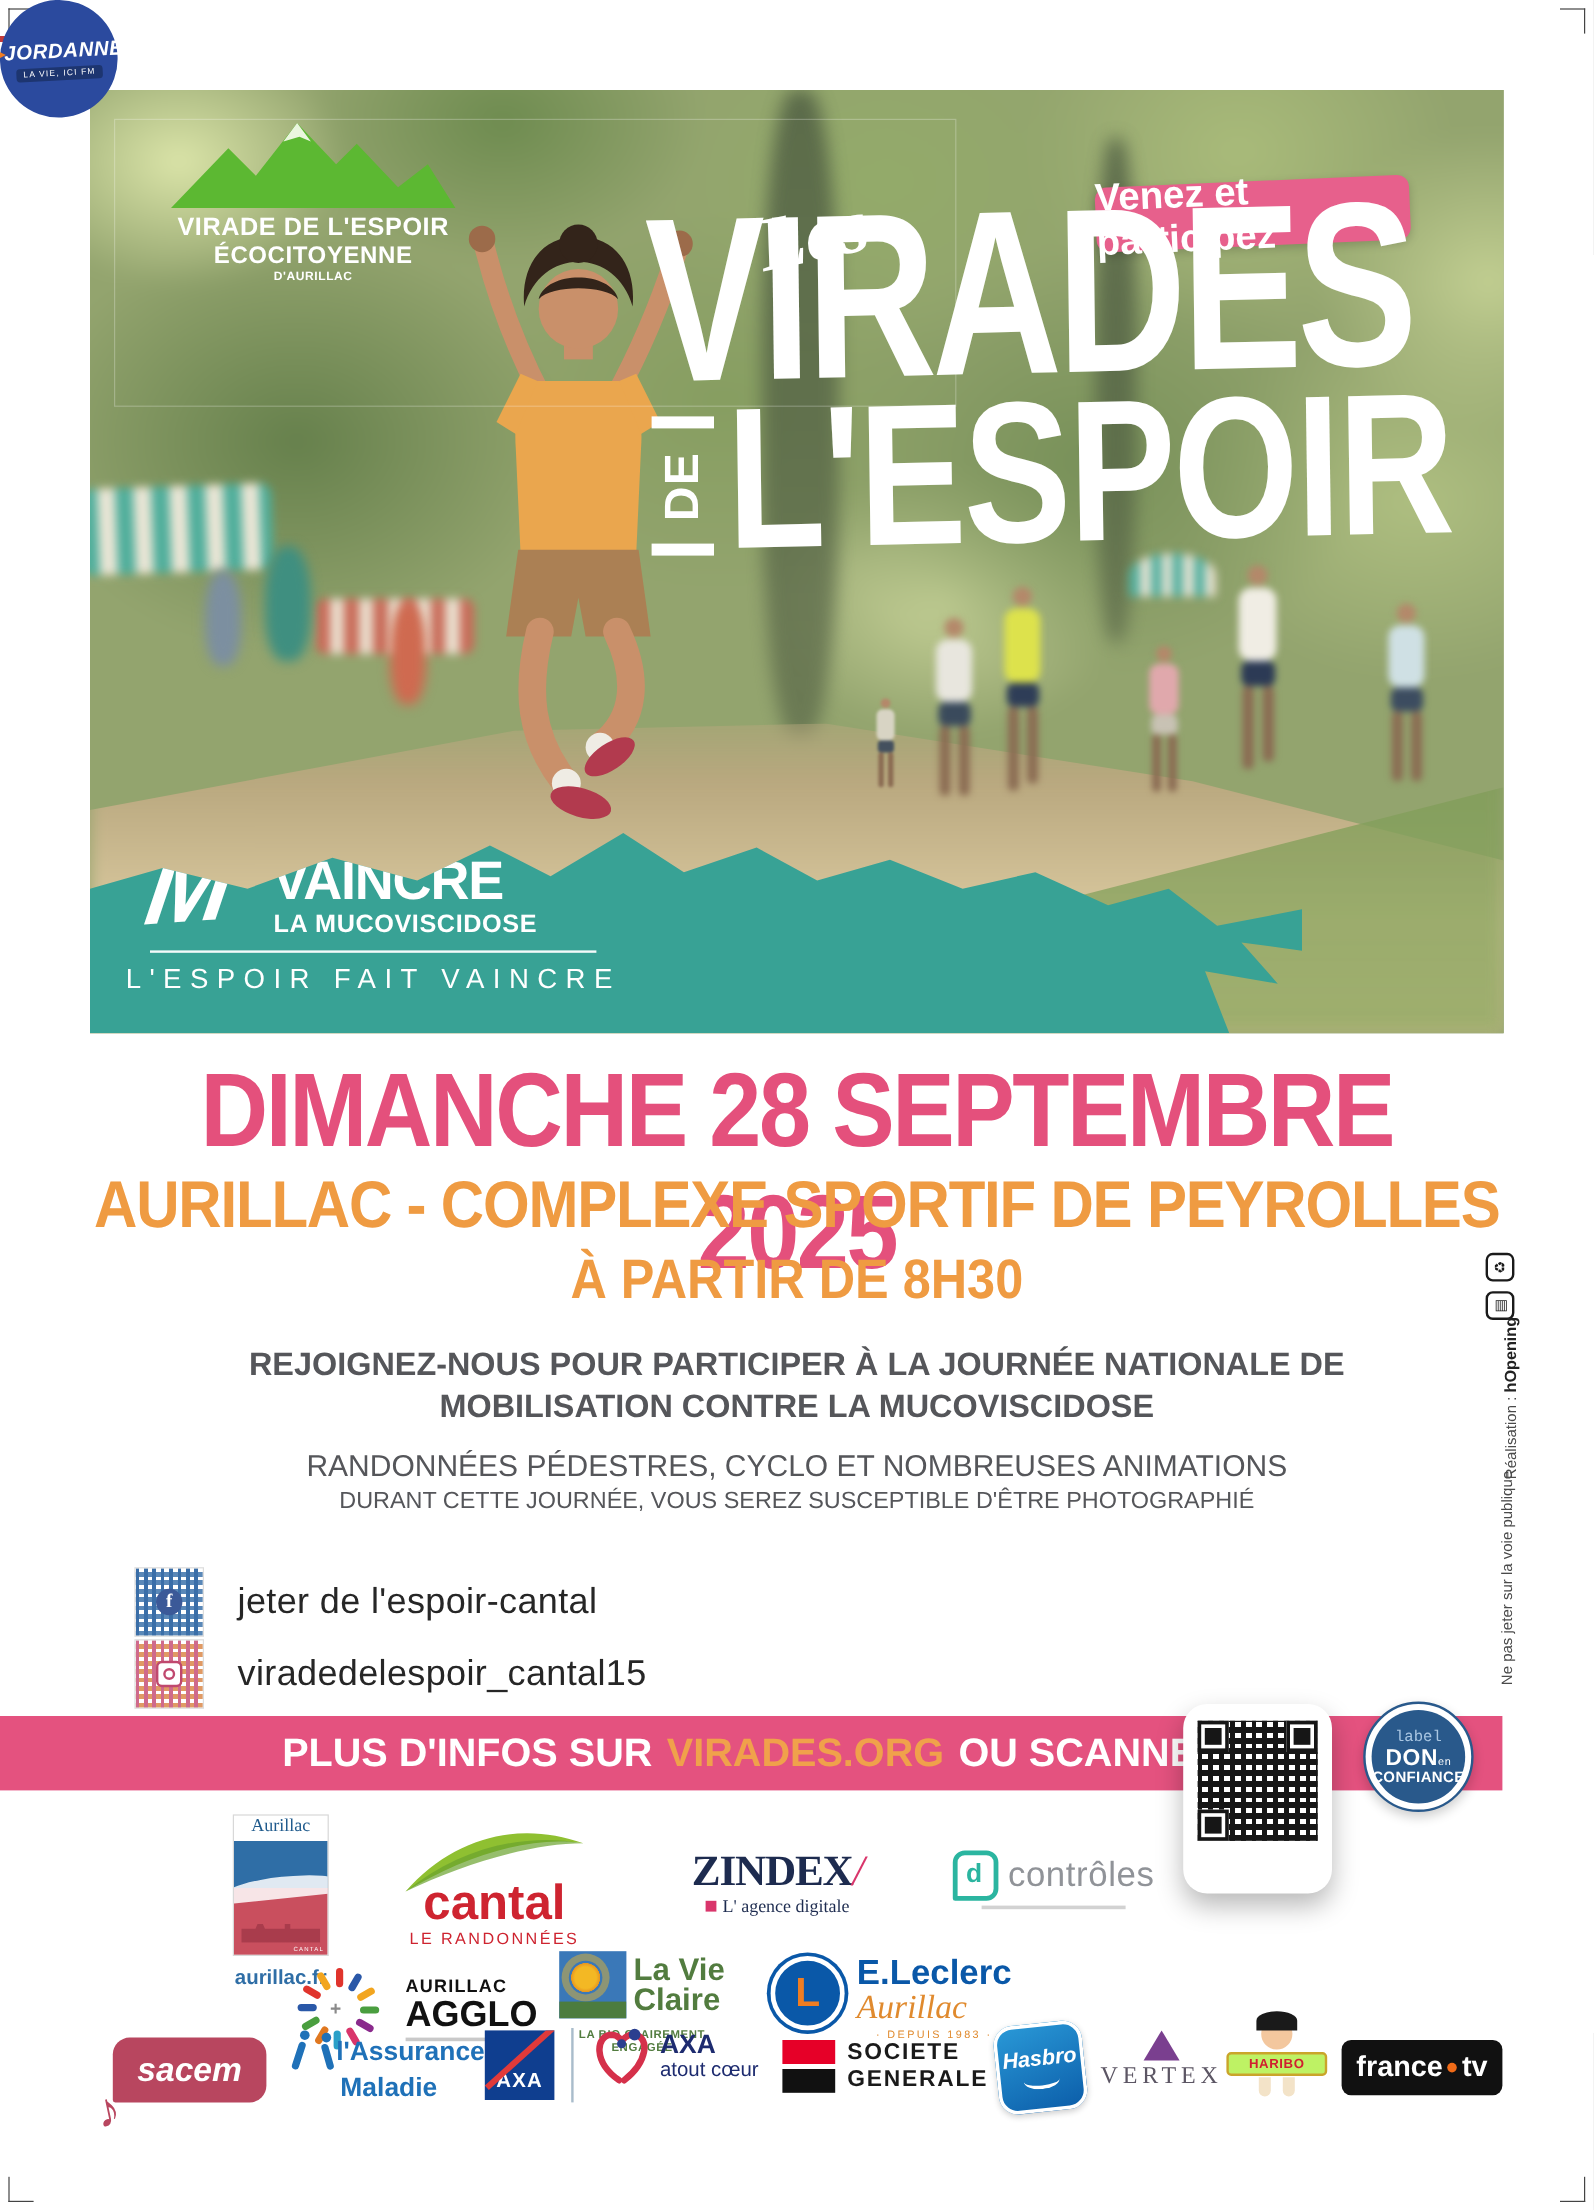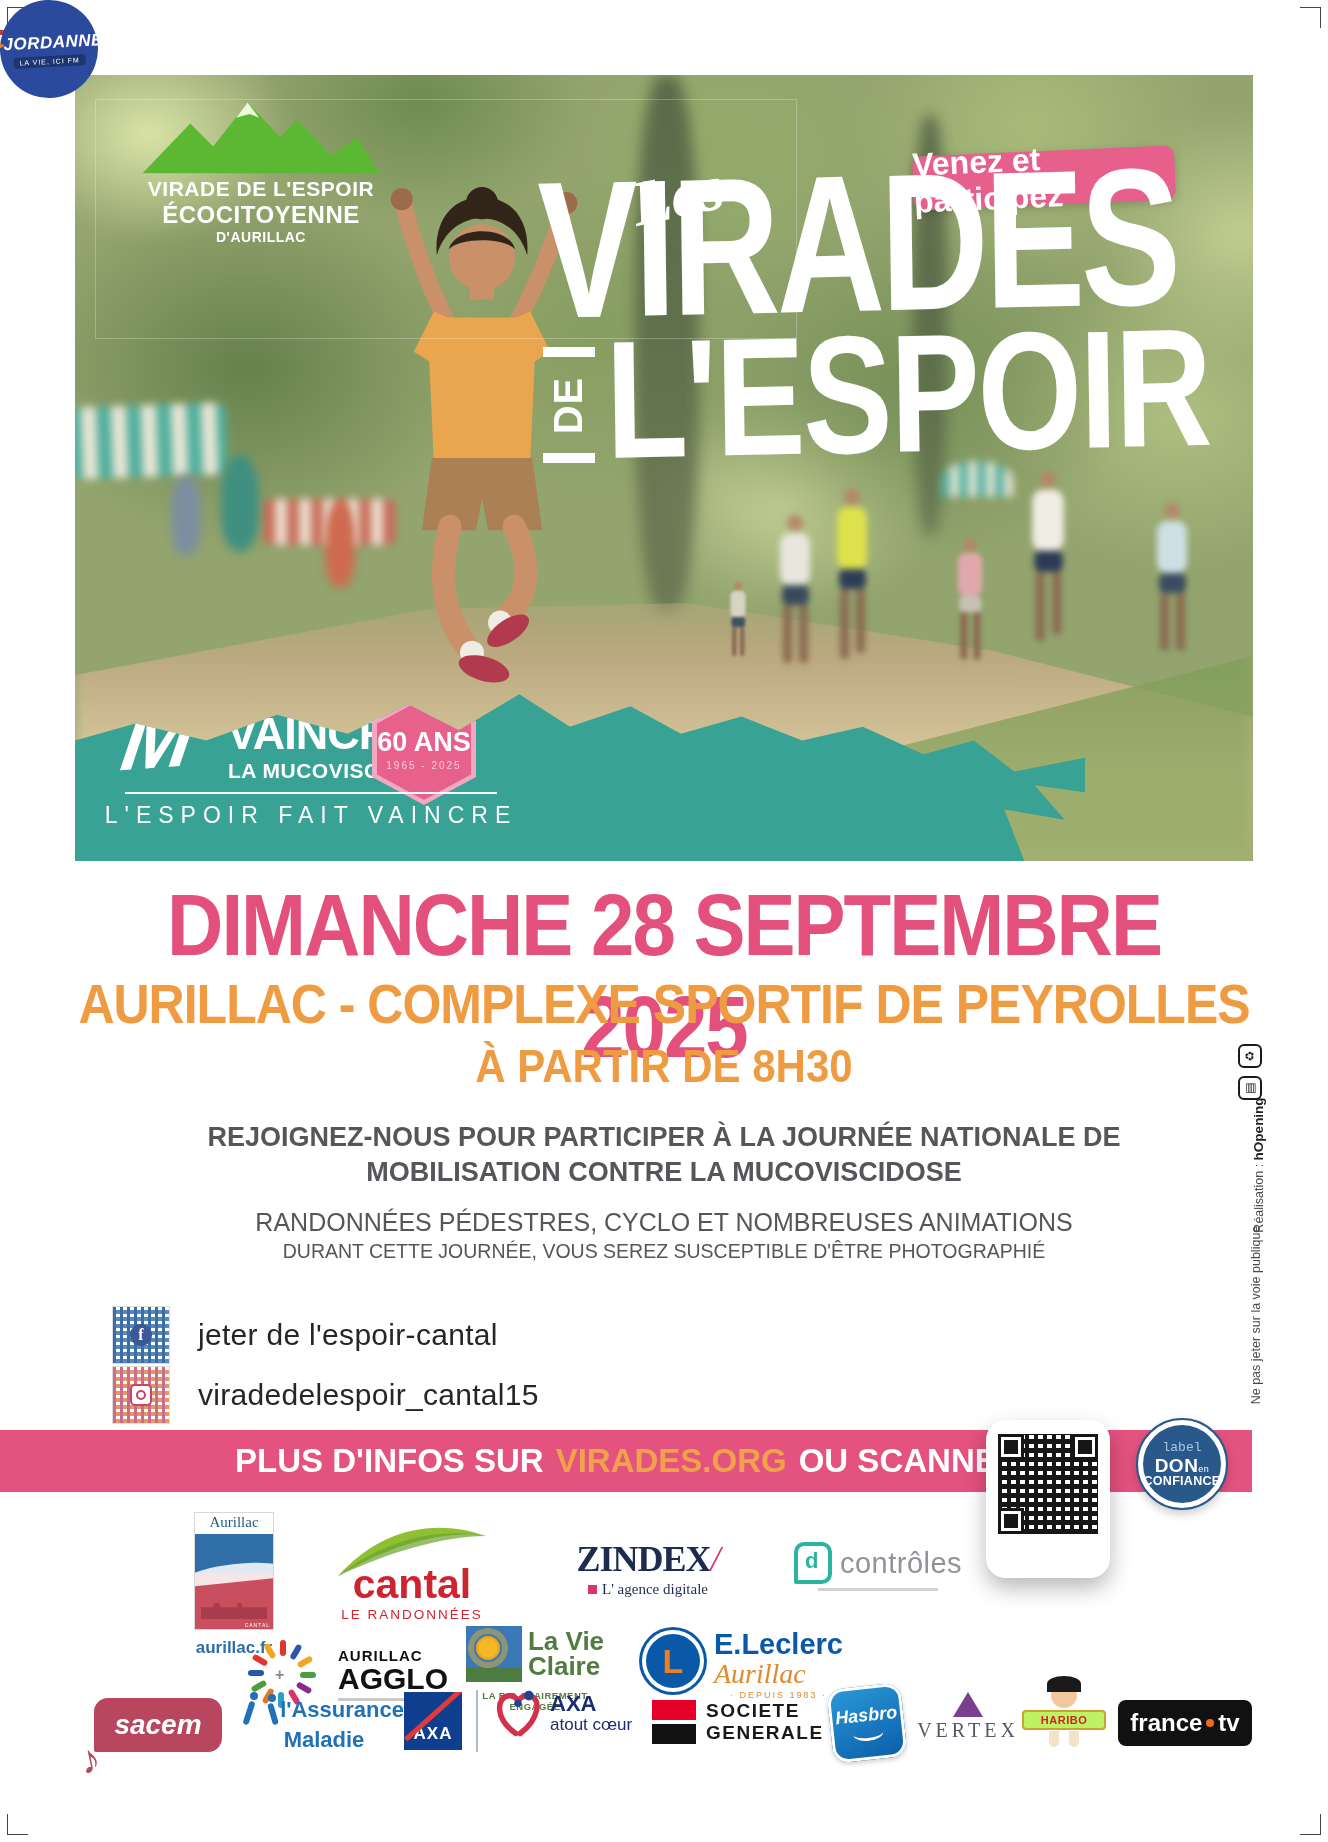--- a/index.html
+++ b/index.html
@@ -47,22 +47,22 @@
   .runner .torso{width:30px;height:52px;border-radius:10px;margin:2px auto 0;}
   .runner .shorts{width:27px;height:20px;border-radius:6px;margin:0 auto;}
   .runner .legs{display:flex;justify-content:space-between;width:25px;margin:0 auto;}
   .runner .leg{width:9px;height:58px;background:#8a6b52;border-radius:4px;}
   .girl{position:absolute;left:256px;top:86px;width:302px;height:562px;}
 
   
   .frame-line{position:absolute;left:20px;top:24px;width:700px;height:238px;border:1px solid rgba(255,255,255,.25);}
   .org-badge{position:absolute;left:18px;top:18px;width:336px;text-align:center;color:#fff;}
   .org-badge .l1{font-size:21px;font-weight:800;letter-spacing:.5px;margin-top:-6px;}
-  .org-badge .l2{font-size:24px;font-weight:800;letter-spacing:.5px;}
-  .org-badge .l3{font-size:14px;font-weight:800;letter-spacing:.5px;}
+  .org-badge .l2{font-size:20px;font-weight:800;letter-spacing:.5px;}
+  .org-badge .l3{font-size:10px;font-weight:800;letter-spacing:.5px;}
   .cta-badge{position:absolute;left:838px;top:76px;width:262px;height:54px;background:#e7608c;border-radius:10px;
     transform:rotate(-2.5deg);display:flex;align-items:center;justify-content:center;
     color:#fff;font-size:32px;font-weight:800;box-shadow:0 3px 8px rgba(0,0,0,.18);}
   .t-les{position:absolute;left:556px;top:84px;color:#fff;font-family:"Liberation Serif",serif;
     font-style:italic;font-weight:700;font-size:64px;transform:rotate(-12deg);}
   .t-virades{position:absolute;left:462px;top:100px;color:#fff;font-size:150px;font-weight:800;letter-spacing:-4px;
     transform:scaleY(1.3) rotate(-1deg);transform-origin:left top;line-height:.78;}
   .t-de{position:absolute;left:468px;top:272px;width:52px;height:96px;border-top:10px solid #fff;border-bottom:10px solid #fff;
     display:flex;align-items:center;justify-content:center;}
   .t-de span{display:block;transform:rotate(-90deg);color:#fff;font-size:40px;font-weight:800;letter-spacing:1px;}
@@ -365,26 +365,20 @@
     <div class="t-virades">VIRADES</div>
     <div class="t-de">
       <span>DE</span>
     </div>
     <div class="t-espoir">L'ESPOIR</div>
 
     <div class="vaincre">
       <div class="v-mark">M</div>
       <div class="v-name">VAINCRE</div>
       <div class="v-sub">LA MUCOVISCIDOSE</div>
-      <div class="hexa">
-        <div class="in">
-          <div class="big">60 ANS</div>
-          <div class="yrs">1965 - 2025</div>
-        </div>
-      </div>
       <div class="v-line"></div>
       <div class="v-slogan">L'ESPOIR FAIT VAINCRE</div>
     </div>
   </div>
 
   <div class="h-date">DIMANCHE 28 SEPTEMBRE 2025</div>
   <div class="h-venue">AURILLAC - COMPLEXE SPORTIF DE PEYROLLES</div>
   <div class="h-time">À PARTIR DE 8H30</div>
   <div class="p-intro">REJOIGNEZ-NOUS POUR PARTICIPER À LA JOURNÉE NATIONALE DE MOBILISATION CONTRE LA MUCOVISCIDOSE</div>
   <div class="p-acts">RANDONNÉES PÉDESTRES, CYCLO ET NOMBREUSES ANIMATIONS</div>

